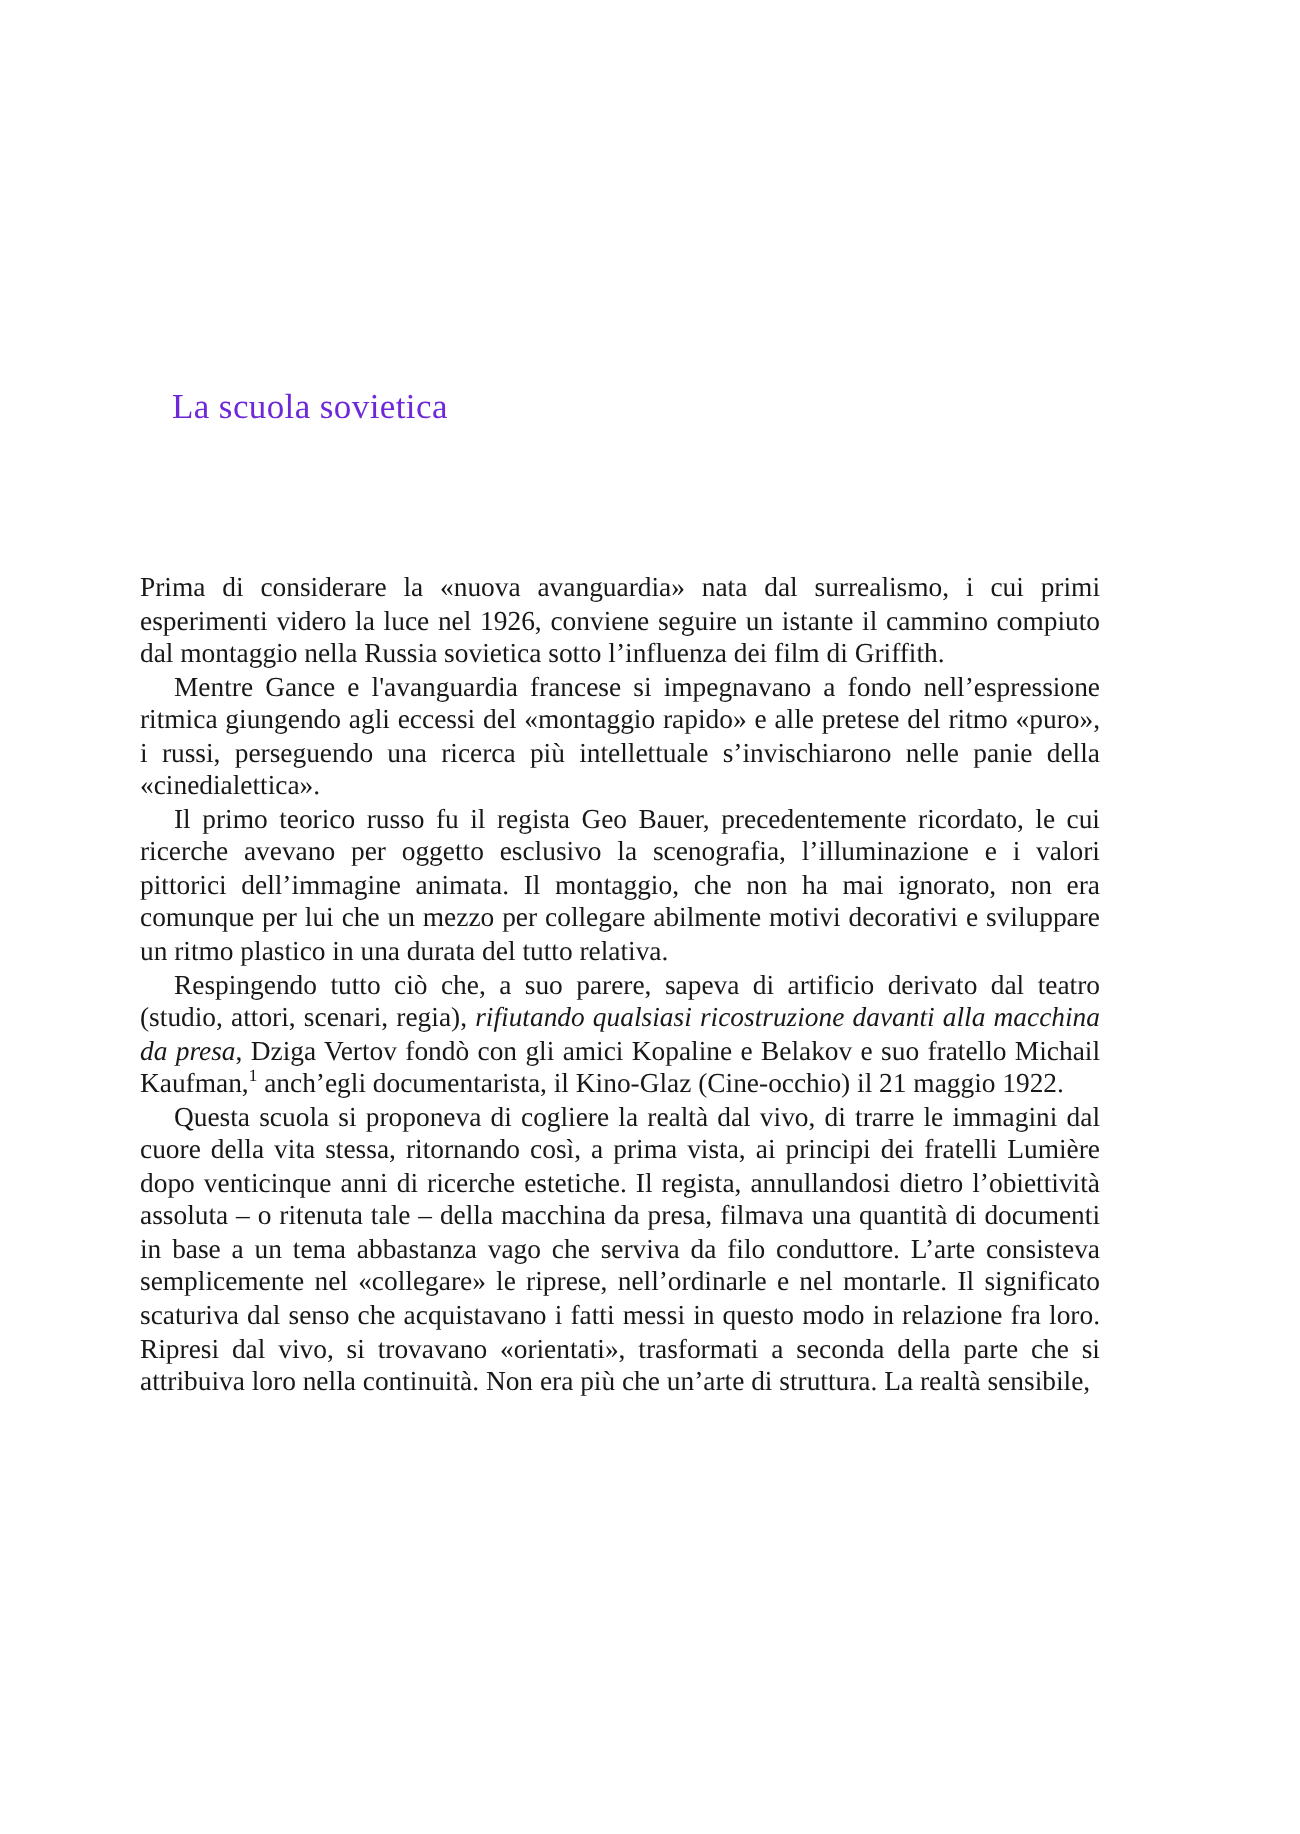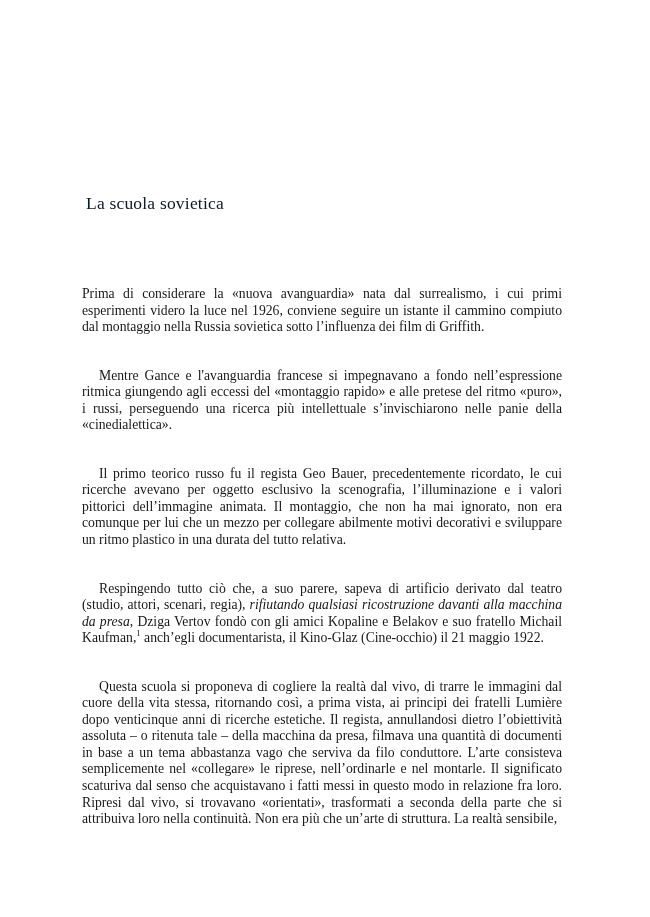--- a/index.html
+++ b/index.html
@@ -18,41 +18,40 @@
   }
   .chapter-title {
     position: absolute;
     left: 86px;
     top: 180px;
     width: 480px;
     font-size: 17.5px;
     line-height: 22px;
     font-weight: 400;
     letter-spacing: 0.2px;
-    color: #0f172a;
+    color: #6d28d9;
   }
   .body-text {
     position: absolute;
-    left: 82px;
+    left: 70px;
     top: 286px;
     width: 480px;
     font-size: 13.7px;
     line-height: 16.55px;
     text-align: justify;
     text-justify: inter-word;
     color: #181818;
     hyphens: manual;
   }
   .body-text p {
     margin: 0;
     text-indent: 0;
   }
   .body-text p + p {
     text-indent: 17px;
-    margin-top: 32px;
   }
   .body-text i {
     font-style: italic;
   }
   sup.fn {
     font-size: 8.6px;
     vertical-align: super;
     line-height: 0;
   }
 </style>

